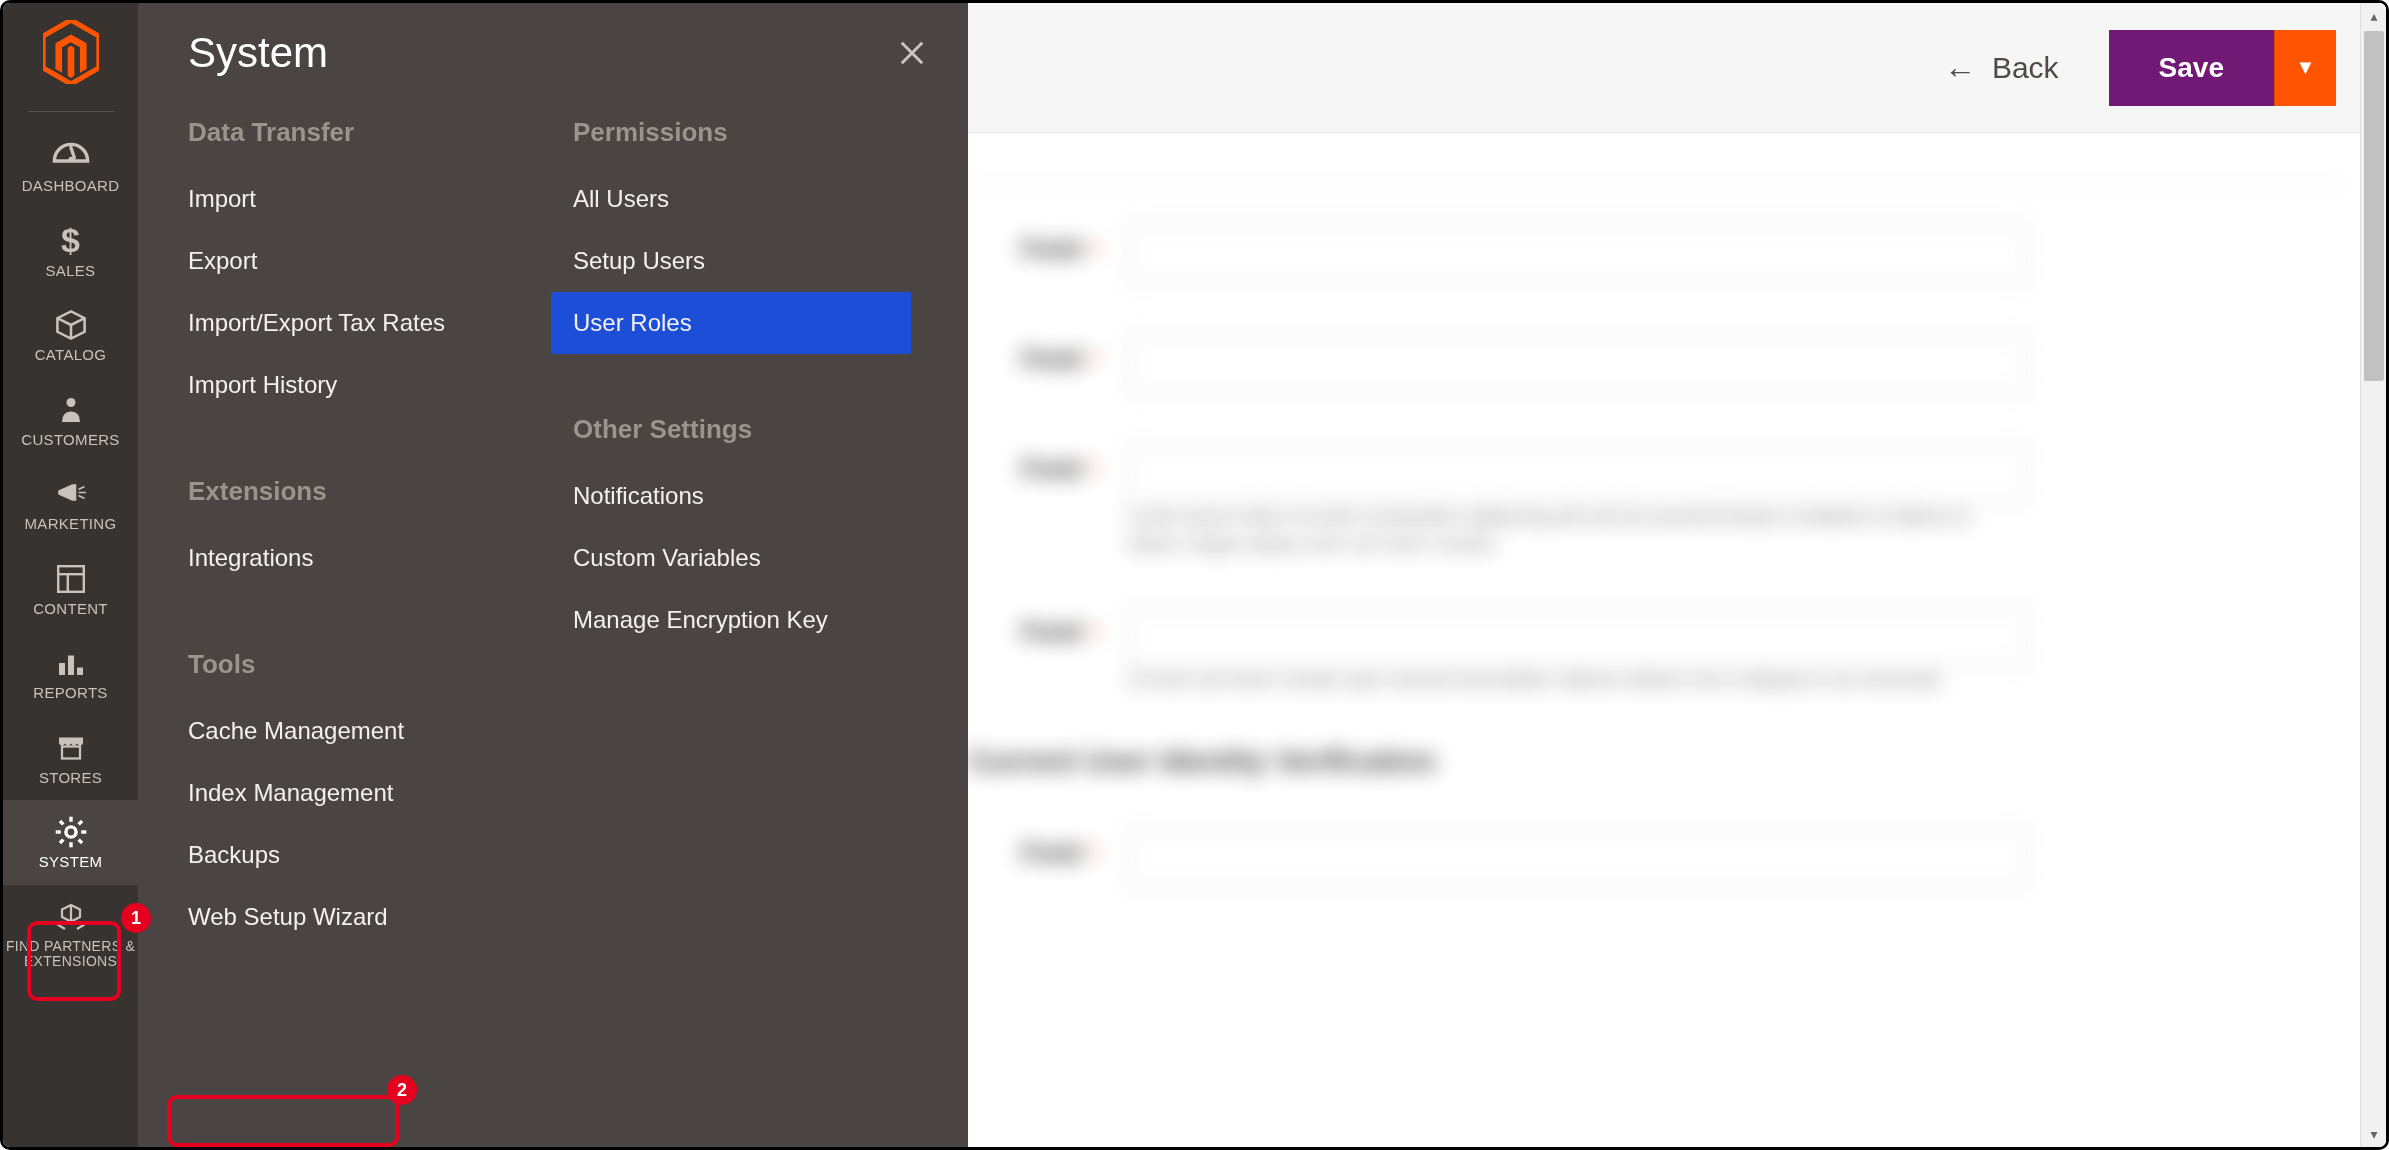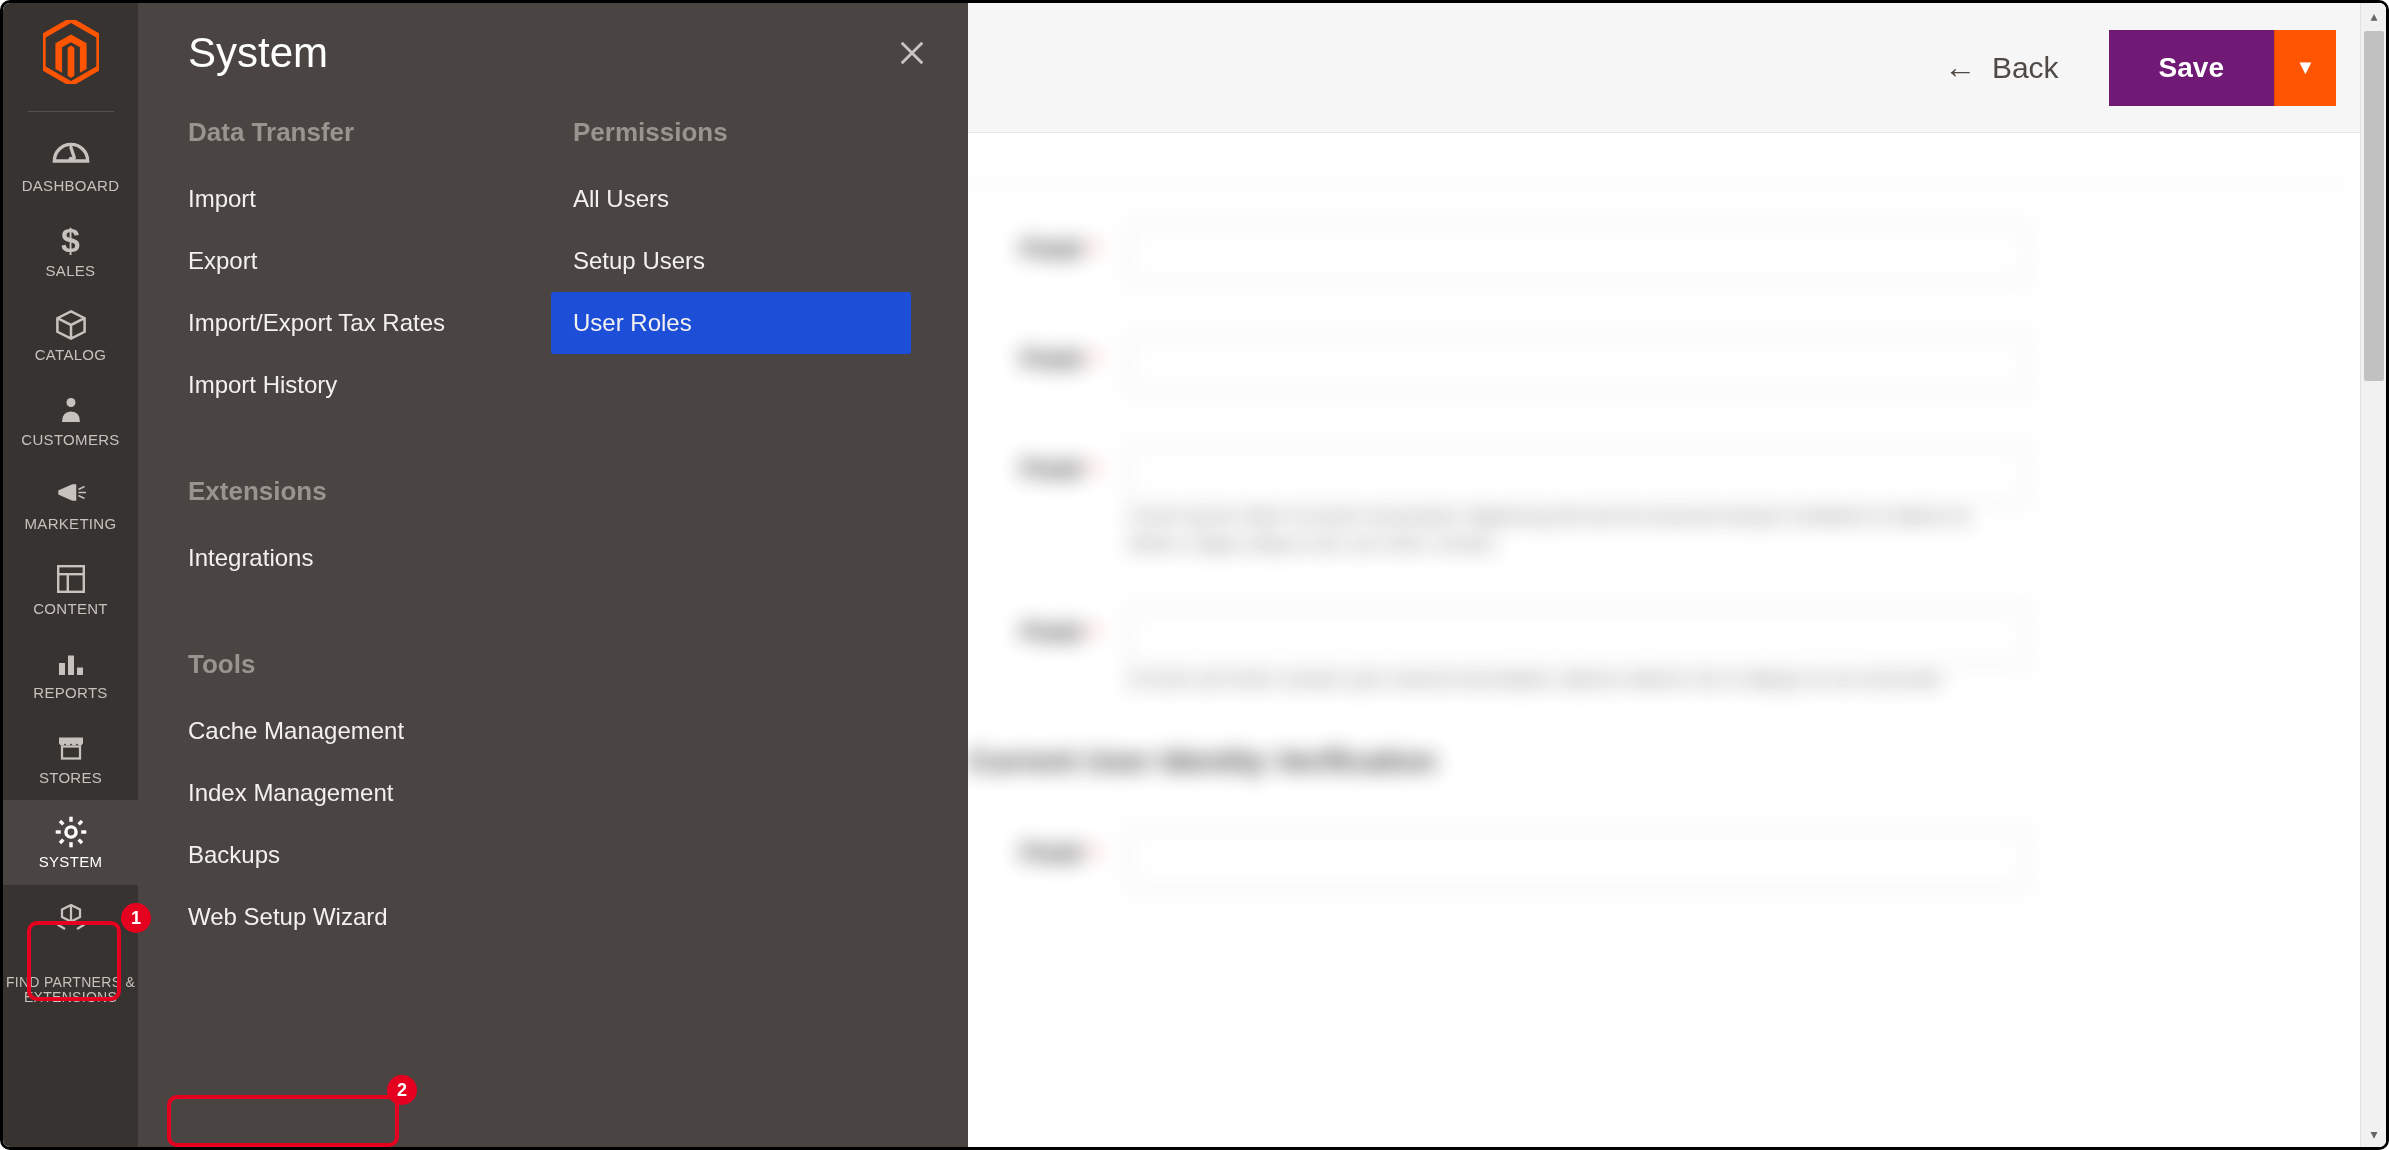--- a/index.html
+++ b/index.html
@@ -33,21 +33,21 @@
     justify-content: center;
     color: #c7c2be;
     font-size: 15px;
     font-weight: 500;
     padding: 14px 0;
     cursor: pointer;
     user-select: none;
   }
   .nav-item .ni-icon { width: 40px; height: 36px; display:flex; align-items:center; justify-content:center; margin-bottom: 4px; }
   .nav-item .ni-label { font-size: 15px; letter-spacing: 0.3px; text-align:center; line-height: 1.1; }
-  .nav-item.double .ni-label { font-size: 14px; margin-top: 36px; }
+  .nav-item.double .ni-label { font-size: 14px; }
 
   
   .flyout {
     position: absolute;
     left: 135px; top: 0;
     width: 830px;
     height: 100%;
     background: #4a4542;
     color: #f5f3f1;
     z-index: 6;
@@ -357,20 +357,26 @@
     </div>
 
     <div class="flyout-col">
       <div class="fly-group">
         <div class="fly-group-title">Permissions</div>
         <a class="fly-link">All Users</a>
         <a class="fly-link">Setup Users</a>
         <a class="fly-link hover">User Roles</a>
       </div>
 
+      <div class="fly-group">
+        <div class="fly-group-title">Other Settings</div>
+        <a class="fly-link">Notifications</a>
+        <a class="fly-link">Custom Variables</a>
+        <a class="fly-link">Manage Encryption Key</a>
+      </div>
     </div>
   </div>
 </div>
 
 <div class="main-area">
   <div class="header-bar">
     <div class="back-btn">
       <span style="font-size:32px;">←</span>
       <span>Back</span>
     </div>

